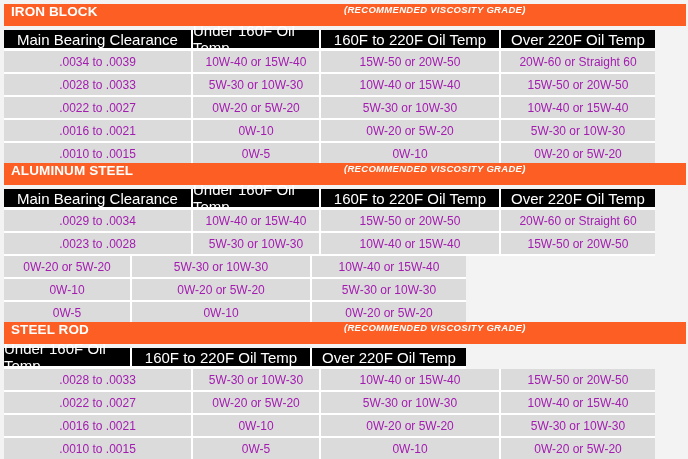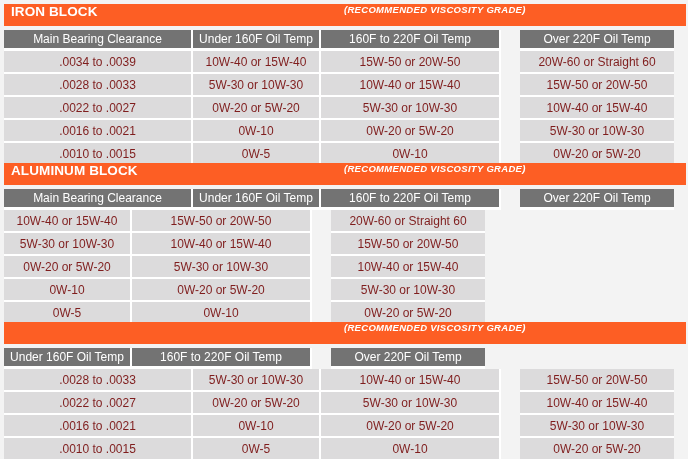--- a/index.html
+++ b/index.html
@@ -25,26 +25,26 @@
   .grid { margin-top: 4px; }
   .row { display: flex; }
   .cell {
     box-sizing: border-box; display: flex; align-items: center; justify-content: center;
     font-size: 12px; border-right: 2px solid #ffffff; border-bottom: 2px solid #ffffff;
   }
   .cell:last-child { border-right: none; }
   .c0 { width: 189px; }
   .c1 { width: 128px; }
   .c2 { width: 180px; }
-  .c3 { width: 154px; margin-left: 19px; }
+  .c3 { width: 154px; }
   .head .cell {
-    background: #737373; color: #ffffff; height: 21px; font-size: 12px;
+    background: #000000; color: #ffffff; height: 21px; font-size: 15px;
     border-bottom: 3px solid #ffffff;
   }
-  .body .cell { background: #dcdbdc; color: #7f1d1d; height: 23px; }
+  .body .cell { background: #dcdbdc; color: #a21caf; height: 23px; }
 </style>
 </head>
 <body>
 
 <div id="root">
     <div class="section" style="top: 4px;">
       <div class="banner">
         <span class="title">IRON BLOCK</span>
         <span class="subtitle">(RECOMMENDED VISCOSITY GRADE)</span>
       </div>
@@ -82,36 +82,38 @@
         <div class="row body">
           <div class="cell c0">.0010 to .0015</div>
           <div class="cell c1">0W-5</div>
           <div class="cell c2">0W-10</div>
           <div class="cell c3">0W-20 or 5W-20</div>
         </div>
       </div>
     </div>
     <div class="section" style="top: 163px;">
       <div class="banner">
-        <span class="title">ALUMINUM BLOCK</span>
+        <span class="title">ALUMINUM STEEL</span>
         <span class="subtitle">(RECOMMENDED VISCOSITY GRADE)</span>
       </div>
       <div class="grid">
         <div class="row head">
           <div class="cell c0">Main Bearing Clearance</div>
           <div class="cell c1">Under 160F Oil Temp</div>
           <div class="cell c2">160F to 220F Oil Temp</div>
           <div class="cell c3">Over 220F Oil Temp</div>
         </div>
         <div class="row body">
+          <div class="cell c0">.0029 to .0034</div>
           <div class="cell c1">10W-40 or 15W-40</div>
           <div class="cell c2">15W-50 or 20W-50</div>
           <div class="cell c3">20W-60 or Straight 60</div>
         </div>
         <div class="row body">
+          <div class="cell c0">.0023 to .0028</div>
           <div class="cell c1">5W-30 or 10W-30</div>
           <div class="cell c2">10W-40 or 15W-40</div>
           <div class="cell c3">15W-50 or 20W-50</div>
         </div>
         <div class="row body">
           <div class="cell c1">0W-20 or 5W-20</div>
           <div class="cell c2">5W-30 or 10W-30</div>
           <div class="cell c3">10W-40 or 15W-40</div>
         </div>
         <div class="row body">
@@ -121,20 +123,21 @@
         </div>
         <div class="row body">
           <div class="cell c1">0W-5</div>
           <div class="cell c2">0W-10</div>
           <div class="cell c3">0W-20 or 5W-20</div>
         </div>
       </div>
     </div>
     <div class="section" style="top: 322px;">
       <div class="banner">
+        <span class="title">STEEL ROD</span>
         <span class="subtitle">(RECOMMENDED VISCOSITY GRADE)</span>
       </div>
       <div class="grid">
         <div class="row head">
           <div class="cell c1">Under 160F Oil Temp</div>
           <div class="cell c2">160F to 220F Oil Temp</div>
           <div class="cell c3">Over 220F Oil Temp</div>
         </div>
         <div class="row body">
           <div class="cell c0">.0028 to .0033</div>

